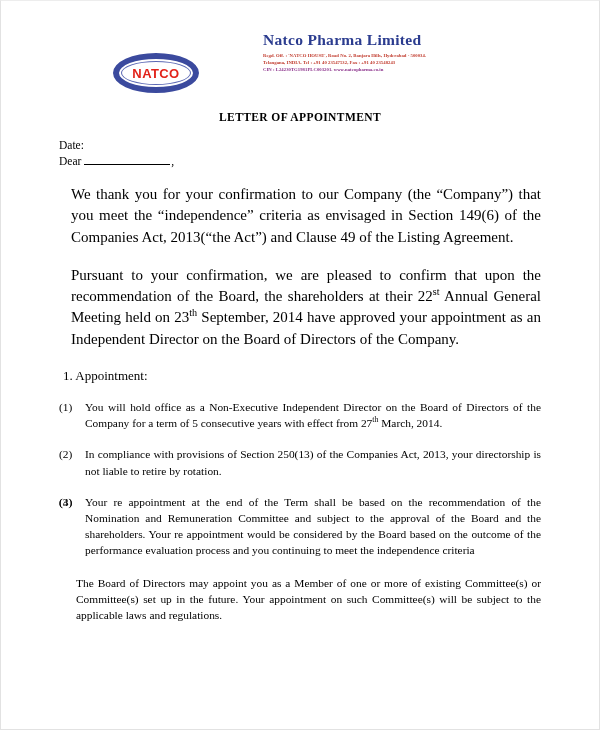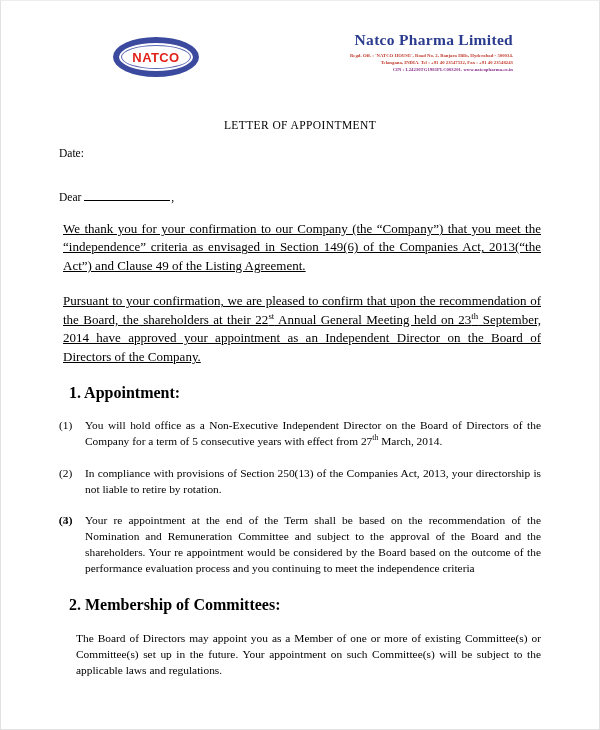--- a/index.html
+++ b/index.html
@@ -27,21 +27,21 @@
   }
 
   
   .letterhead {
     position: relative;
     height: 86px;
   }
   .logo-wrap {
     position: absolute;
     left: 112px;
-    top: 36px;
+    top: 52px;
     width: 86px;
     height: 40px;
   }
   .logo-ellipse {
     position: absolute;
     inset: 0;
     border-radius: 50%;
     background: #ffffff;
     border: 6px solid #3b4a9e;
     box-sizing: border-box;
@@ -69,21 +69,21 @@
     letter-spacing: 0.4px;
     color: #e2231a;
     line-height: 1;
   }
 
   .company-block {
     position: absolute;
     left: 262px;
     top: 30px;
     width: 250px;
-    text-align: right;
+    text-align: left;
   }
   .company-name {
     font-family: "Liberation Serif", "DejaVu Serif", serif;
     font-weight: bold;
     font-size: 15.5px;
     letter-spacing: 0.3px;
     color: #2b3c8f;
     line-height: 1.15;
     white-space: nowrap;
   }
@@ -95,56 +95,55 @@
     line-height: 1.55;
     color: #c0392b;
     letter-spacing: 0.05px;
     white-space: nowrap;
   }
   .company-addr .addr-line { display: block; }
   .company-addr .addr-line.cin { color: #8a2f8a; }
 
   
   .doc-title {
-    margin-top: 32px;
+    margin-top: 24px;
     text-align: center;
-    font-weight: normal;
+    font-weight: bold;
     font-size: 11.5px;
     letter-spacing: 0.4px;
   }
   .content {
     padding: 0 58px 0 58px;
   }
   .field-line {
     font-size: 11.5px;
     margin-top: 16px;
   }
   .field-line.dear {
-    margin-top: 32px;
+    margin-top: 4px;
   }
   .blank-rule {
     display: inline-block;
     width: 86px;
     border-bottom: 1.2px solid #000;
     height: 9px;
     margin: 0 1px 0 3px;
     vertical-align: baseline;
   }
   p.para {
-    font-size: 13px;
+    font-size: 15px;
     line-height: 1.42;
     text-align: justify;
-    margin: 17px 0 0 4px;
-    text-decoration: underline;
+    margin: 17px 0 0 12px;
   }
 
   .section-head {
-    font-size: 16px;
-    font-weight: bold;
-    margin: 18px 0 0 10px;
+    font-size: 13px;
+    font-weight: normal;
+    margin: 18px 0 0 4px;
   }
   .section-head.committees {
     margin-top: 19px;
   }
   .section-head.committees .sec-num {
     display: inline-block;
     width: 16px;
   }
 
   ol.items {
@@ -230,18 +229,17 @@
         <span class="marker">(2)</span><span>In compliance with provisions of Section 250(13) of the Companies Act, 2013, your directorship is not liable to retire by rotation.</span>
       </li>
       <li>
         <span class="marker">(3)</span>
       </li>
       <li>
         <span class="marker">(4)</span><span>Your re appointment at the end of the Term shall be based on the recommendation of the Nomination and Remuneration Committee and subject to the approval of the Board and the shareholders. Your re appointment  would be considered by the Board based on the outcome of the performance evaluation process and you continuing to meet the independence criteria</span>
       </li>
     </ol>
 
-    <div class="section-head committees"><span class="sec-num">2.</span><span>Membership of Committees:</span></div>
 
     <p class="sub-para">The Board of Directors may appoint you as a Member of one or more of existing Committee(s) or Committee(s) set up in the future. Your appointment on such Committee(s) will be subject to the applicable laws and regulations.</p>
 
   </div>
 </div>
 
 </body></html>

